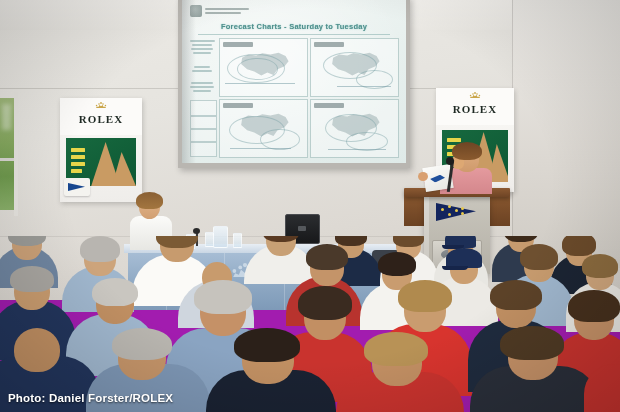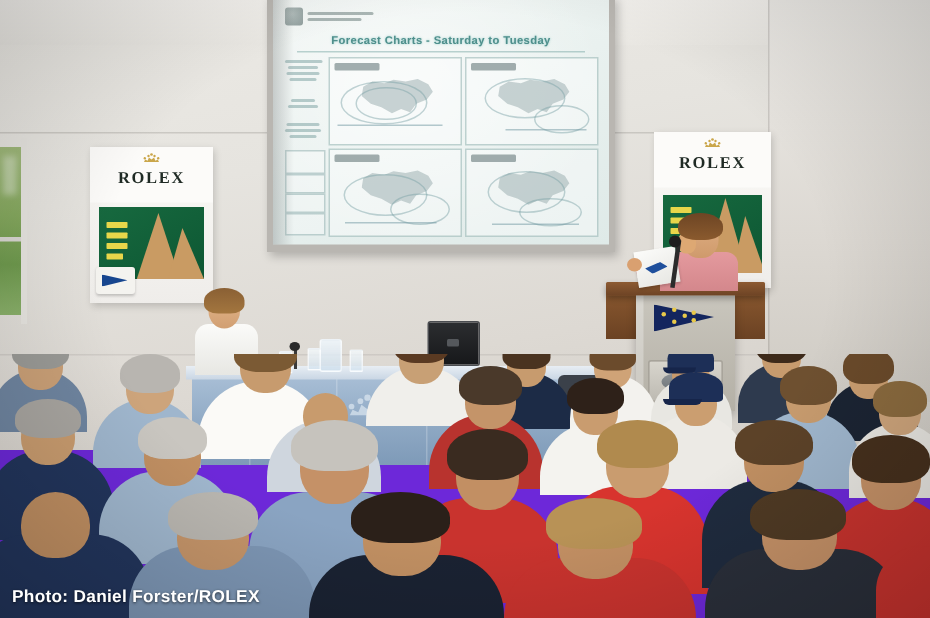--- a/index.html
+++ b/index.html
@@ -1,17 +1,17 @@
 <!DOCTYPE html>
 <html><head>
 <meta charset="utf-8">
 <style>
   html,body{margin:0;padding:0;background:#000;}
   body{font-family:"Liberation Sans",sans-serif;}
-  #scene{position:relative;width:620px;height:412px;overflow:hidden;background:#6d28d9;}
+  #scene{position:relative;width:620px;height:412px;overflow:hidden;background:#a21caf;}
 
   
   .wall{position:absolute;left:0;top:0;width:620px;height:300px;
         background:linear-gradient(170deg,#eceae5 0%,#e6e4df 35%,#ddd9d3 70%,#d2cec7 100%);}
   .ceiling{position:absolute;left:0;top:0;width:620px;height:30px;
         background:linear-gradient(180deg,#f4f2ee,#e9e7e2);}
   .wall-seam{position:absolute;left:0;top:88px;width:620px;height:1px;background:rgba(150,146,140,.35);}
   .wall-seam2{position:absolute;left:0;top:236px;width:620px;height:1px;background:rgba(160,156,150,.25);}
   .wall-right{position:absolute;left:512px;top:0;width:108px;height:268px;
         background:linear-gradient(180deg,#eeece8,#dcd8d2 60%,#cfcbc4);}

